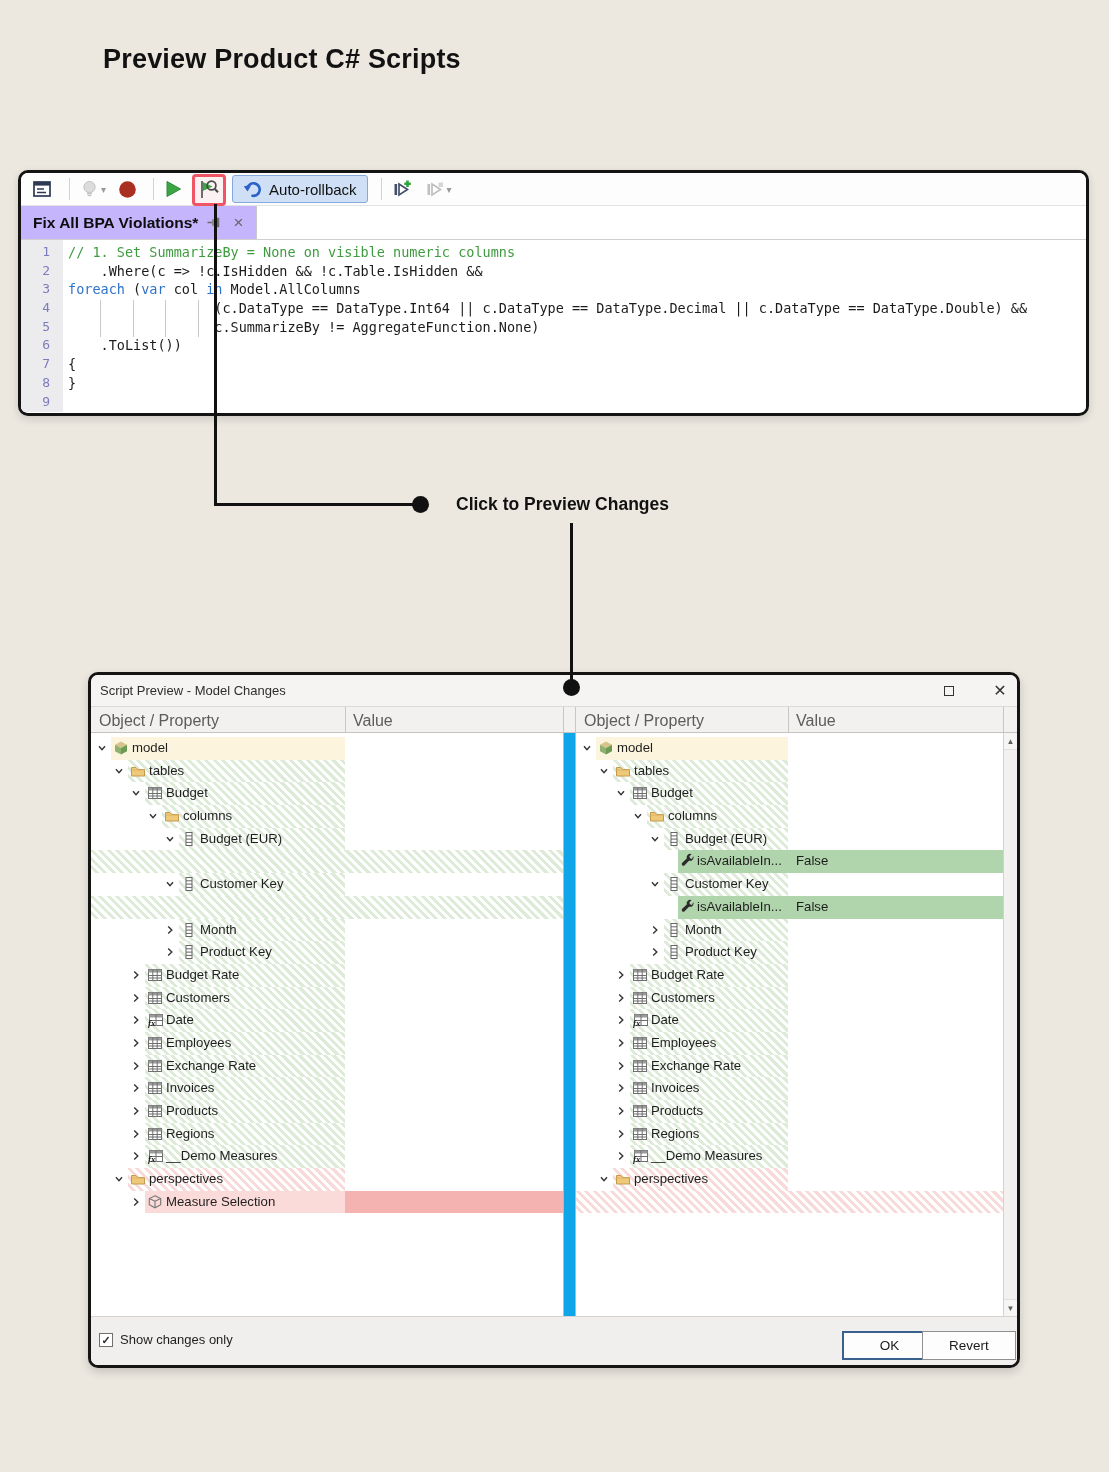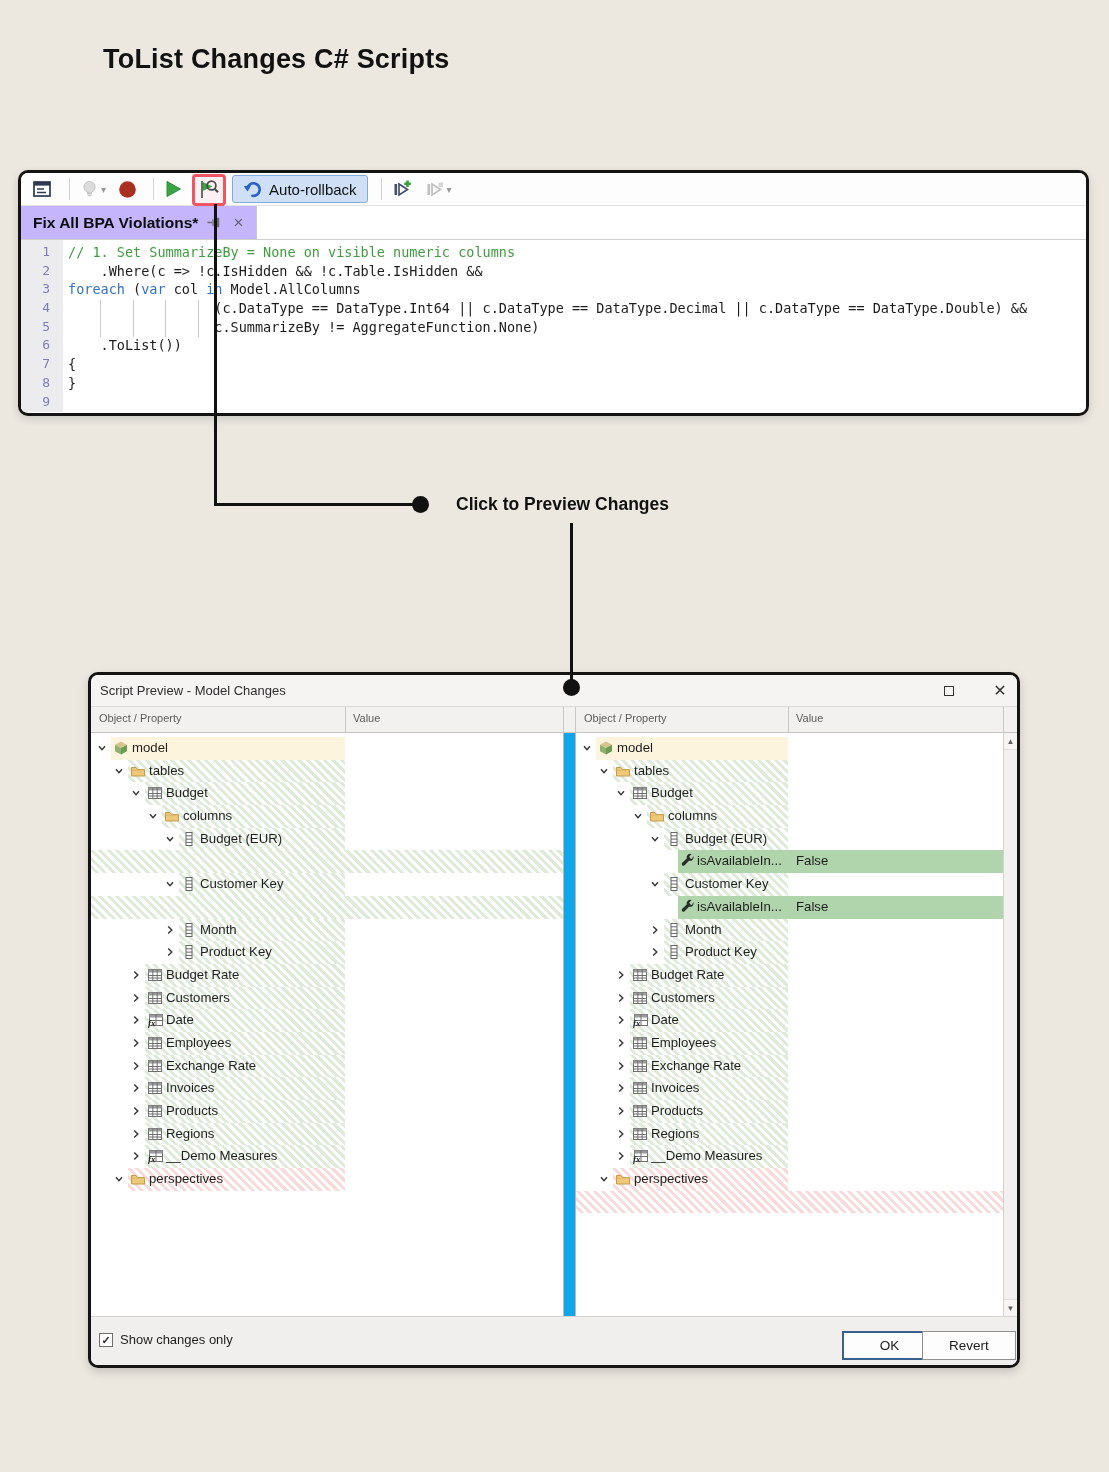--- a/index.html
+++ b/index.html
@@ -46,21 +46,21 @@
   .dialog { position:absolute; left:88px; top:672px; width:932px; height:696px;
     background:#fff; border:3px solid #141414; border-radius:10px; overflow:hidden;
     box-shadow:0 4px 10px rgba(0,0,0,.16); z-index:1; }
   .titlebar { position:relative; height:32px; background:#f5f4f2; border-bottom:1px solid #dcdad7;text-align:right; }
   .titlebar-text { position:absolute; left:9px; top:8px; font-size:13px; color:#2e2e2e; }
   .win-btn { position:absolute; top:0; width:30px; height:31px; display:flex; align-items:center; justify-content:center; color:#333; }
   .btn-max { left:843px; } .btn-close { left:894px; font-size:16px; }
   .max-glyph { width:10px; height:10px; border:1.4px solid #333; }
 
   .hdrbar { position:absolute; left:0; top:32px; width:926px; height:26px; background:#f2f1ef; border-bottom:1px solid #c6c4c1; }
-  .hdr-label { position:absolute; top:5px; font-size:11px; color:#5c5c5c; }
+  .hdr-label { position:absolute; top:5px; font-size:16px; color:#5c5c5c; }
   .hdr-sep { position:absolute; top:0; bottom:0; width:1px; background:#c9c7c4; }
 
   .trees { position:absolute; left:0; top:58px; width:926px; height:583px; background:#0ea5e9; }
   .panel { position:absolute; top:0; bottom:0; overflow:hidden; background:#fff; }
   .panel-left { left:0; width:473px; border-right:1px solid #bab8b5; }
   .panel-right { left:484px; width:428px; border-left:1px solid #bab8b5; }
   .treebody { position:absolute; left:0; right:0; top:0; padding-top:4px; }
   .trow { position:relative; height:22.7px; }
   .rowbg { position:absolute; top:0; bottom:0; }
   .bg-cream { background:var(--cl-cream,#fcf4dd); }
@@ -86,21 +86,21 @@
   .chk-label { font-size:13px; color:#1e1e1e; }
   .dlg-btn { position:absolute; top:14px; height:29px; background:#fdfdfd; display:flex; align-items:center; justify-content:center; font-size:13.5px; color:#1a1a1a; }
   .btn-ok { left:727px; width:95px; border:2px solid #39618e;margin-left:24px; }
   .btn-revert { left:831px; width:94px; border:1px solid #909090; }
 </style>
 </head>
 <body>
 
 <div class="stage">
 
-  <div class="page-title">ToList Changes C# Scripts</div>
+  <div class="page-title">Preview Product C# Scripts</div>
 
   <div class="editor-win">
     <div class="toolbar">
         <div class="tbtn" style="margin-right: 6px;">
           <span class="ticon-tb">
             <svg width="21" height="20" viewBox="0 0 21 20">
               <rect x="2" y="3" width="16" height="14" fill="#fff" stroke="#2d3a52" stroke-width="1.7"></rect>
               <rect x="2" y="3" width="16" height="3.6" fill="#2d3a52"></rect>
               <line x1="5" y1="10" x2="12" y2="10" stroke="#2d3a52" stroke-width="1.7"></line>
               <line x1="5" y1="13.5" x2="14" y2="13.5" stroke="#2d3a52" stroke-width="1.7"></line>
@@ -567,20 +567,39 @@
                 </svg>
               </span>
               <span class="ticon" style="left: 39px;">
                 <svg width="16" height="16" viewBox="0 0 16 16">
                   <path d="M1.5 4.5 h4.4 l1.6 2 h7 v6.5 h-13 z" fill="#eec97a" stroke="#c49a4a" stroke-width="1"></path>
                   <path d="M1.5 7.2 h13" stroke="#dfb765" stroke-width="1"></path>
                 </svg>
               </span>
               <span class="tlabel" style="left: 58px;">perspectives</span>
             </div>
+            <div class="trow">
+              <div class="rowbg bg-solid-pink-light" style="left: 54px; width: 200px;"></div>
+              <div class="rowbg bg-solid-pink" style="left: 254px; width: 219px;"></div>
+              <span class="chev" style="left: 40px;">
+                <svg width="10" height="10" viewBox="0 0 10 10">
+                  <polyline points="3.2,1.6 6.8,5 3.2,8.4" fill="none" stroke="#333" stroke-width="1.4"></polyline>
+                </svg>
+              </span>
+              <span class="ticon" style="left: 56px;">
+                <svg width="16" height="16" viewBox="0 0 16 16">
+                  <g fill="none" stroke="#767676" stroke-width="1.1">
+                    <polygon points="8,1.8 13.7,4.5 13.7,10.7 8,13.8 2.3,10.7 2.3,4.5"></polygon>
+                    <polyline points="2.3,4.5 8,7.2 13.7,4.5"></polyline>
+                    <line x1="8" y1="7.2" x2="8" y2="13.8"></line>
+                  </g>
+                </svg>
+              </span>
+              <span class="tlabel" style="left: 75px;">Measure Selection</span>
+            </div>
           </div>
       </div>
       <div class="panel panel-right">
         <div class="treebody">
             <div class="trow">
               <div class="rowbg bg-cream" style="left: 20px; width: 192px;"></div>
               <span class="chev" style="left: 6px;">
                 <svg width="10" height="10" viewBox="0 0 10 10">
                   <polyline points="2,3.2 5,6.6 8,3.2" fill="none" stroke="#333" stroke-width="1.4"></polyline>
                 </svg>

